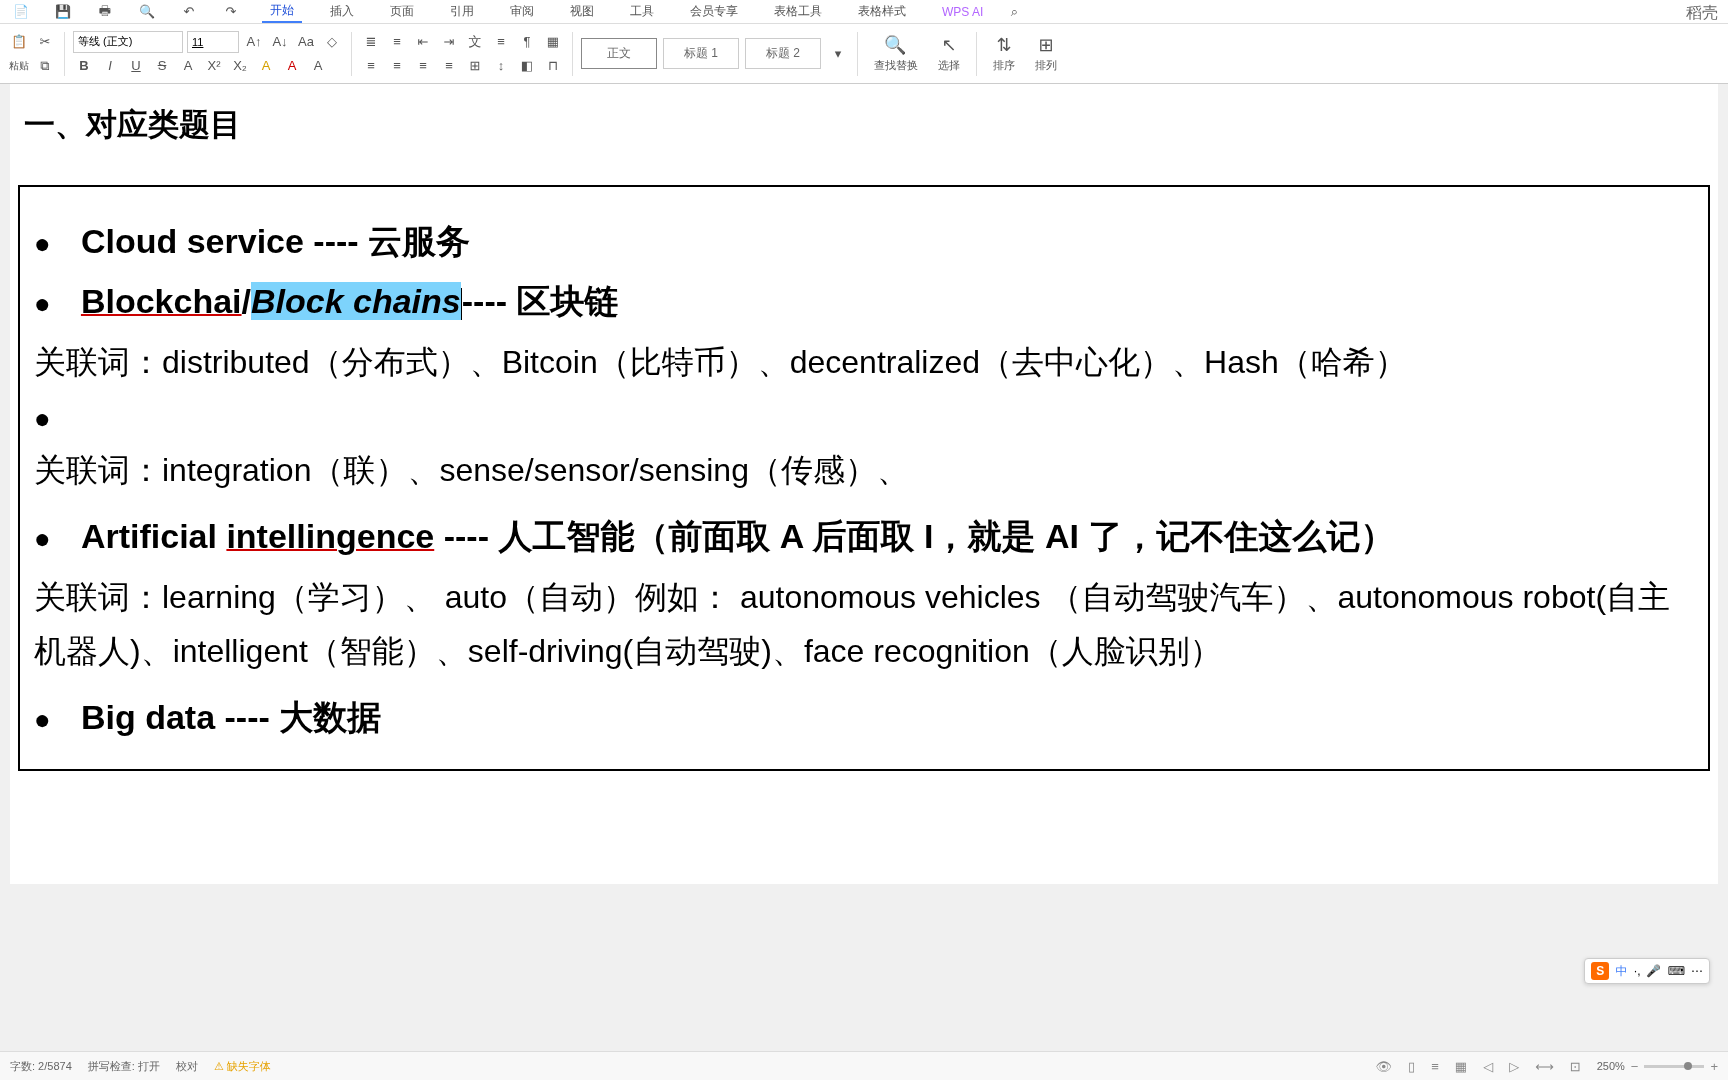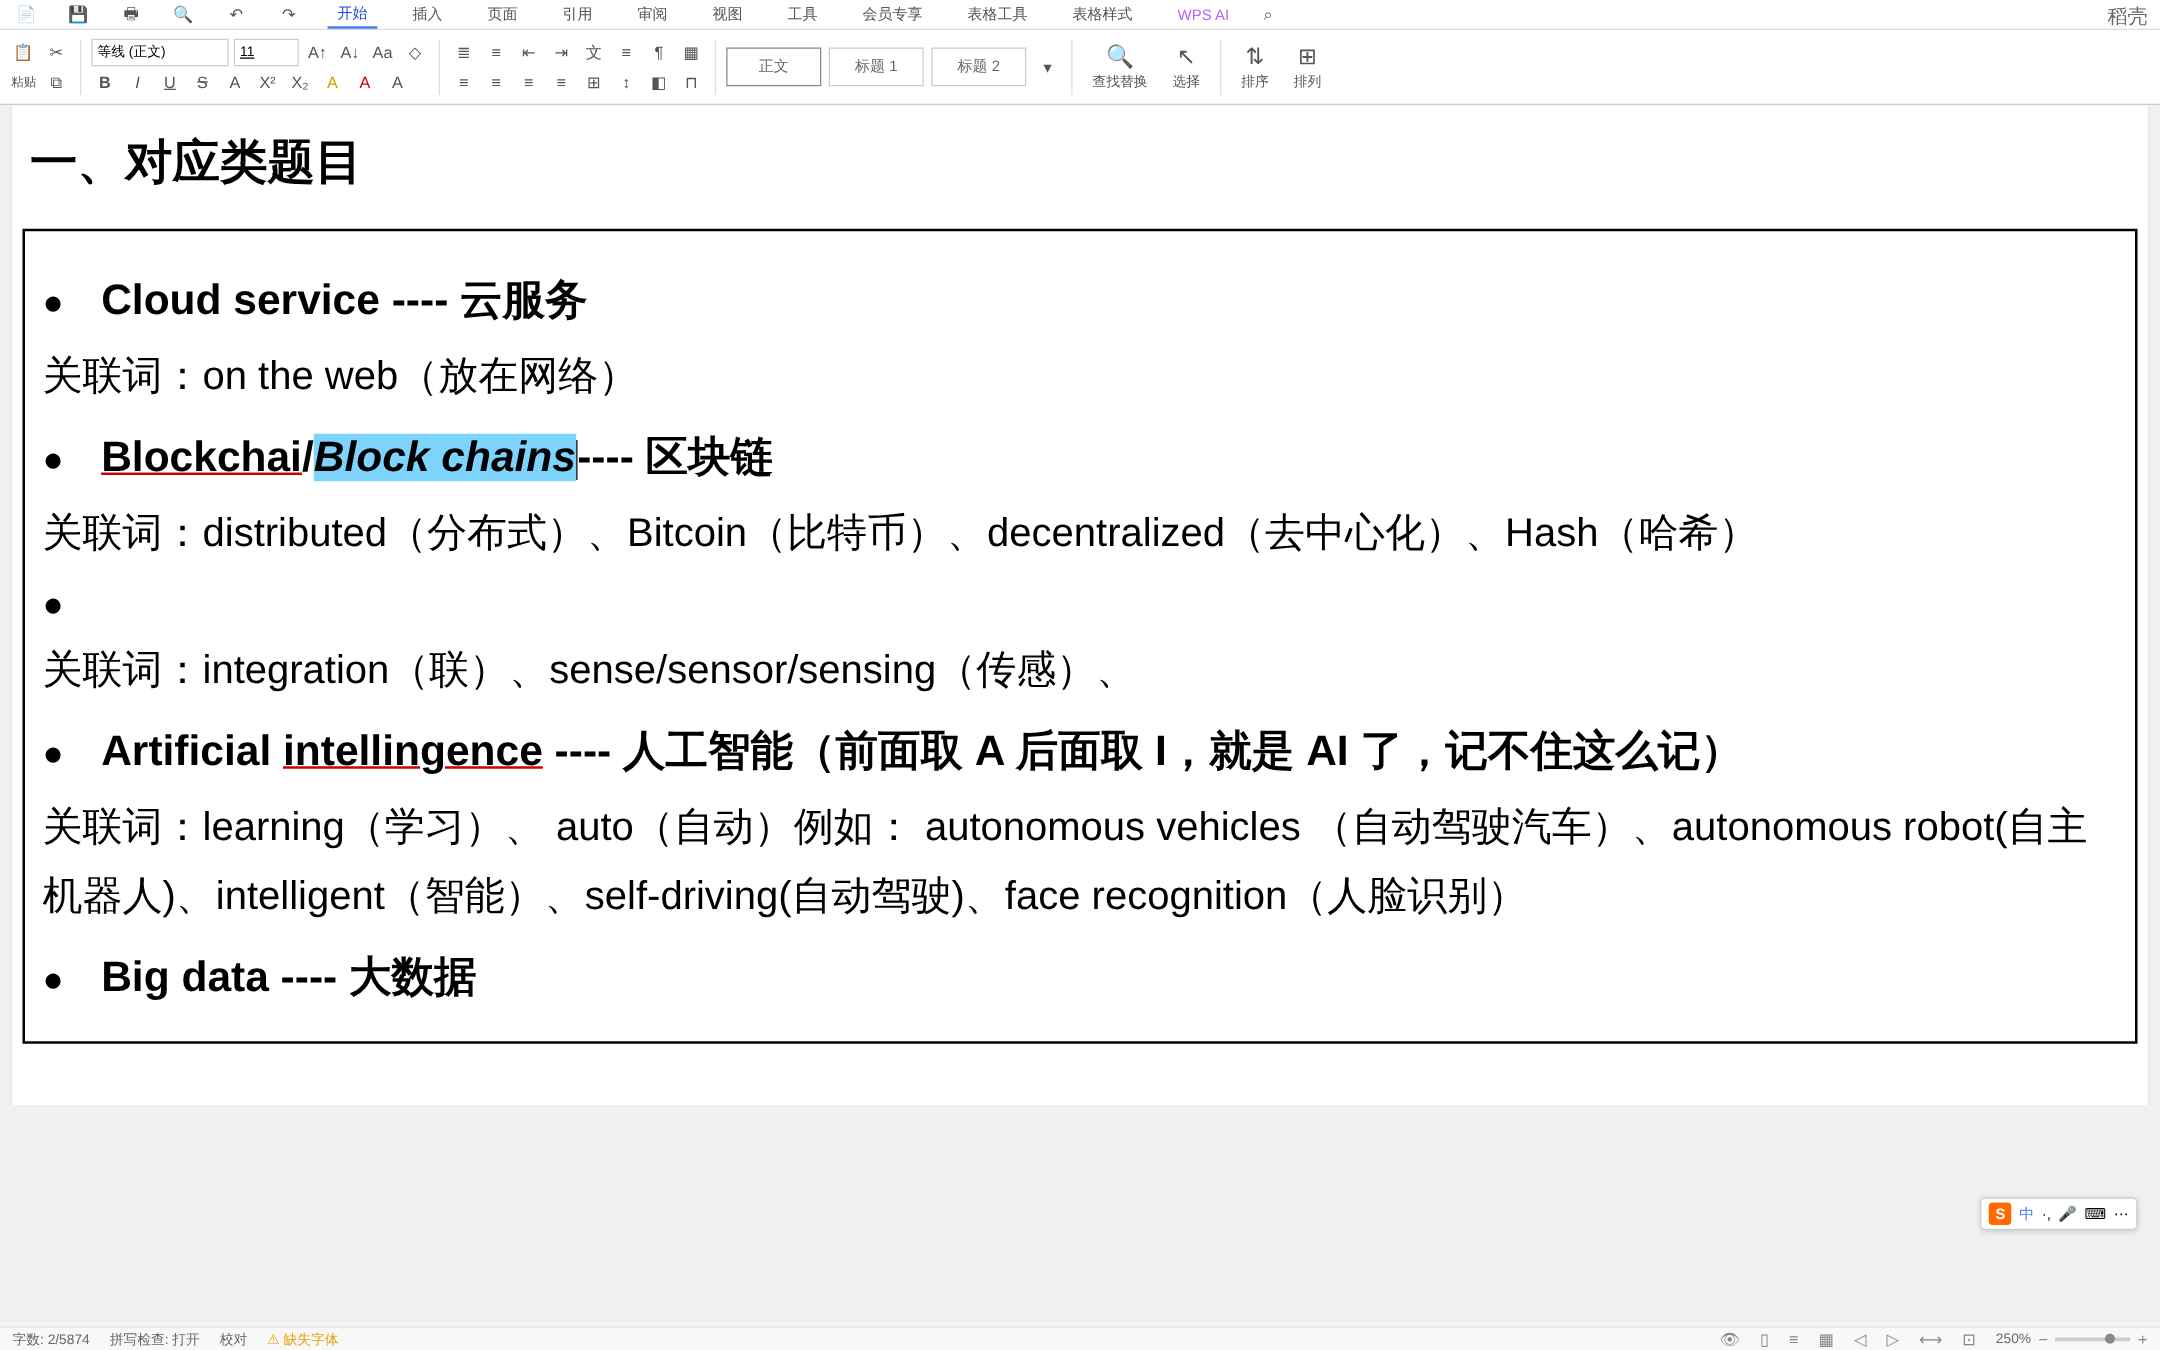--- a/index.html
+++ b/index.html
@@ -19,32 +19,32 @@
 .size-select { width: 52px; height: 22px; font-size: 11px; border: 1px solid #ccc; padding: 0 4px; text-decoration: underline; }
 .style-box { border: 1px solid #ccc; padding: 6px 14px; text-align: center; font-size: 12px; color: #666; min-width: 76px; cursor: pointer; }
 .style-box.main { border: 1px solid #888; }
 .big-btn { display: flex; flex-direction: column; align-items: center; gap: 2px; padding: 4px 8px; cursor: pointer; font-size: 11px; color: #555; }
 .big-btn .ico { font-size: 18px; }
 .divider { width: 1px; height: 44px; background: #ddd; margin: 0 4px; }
 
 
 .doc-area { height: calc(100vh - 106px); overflow: auto; background: #f0f0f0; padding: 0 10px; position: relative; }
 .page { background: #fff; margin: 0 auto; padding: 0 8px 40px 8px; min-height: 800px; position: relative; }
-.doc-heading { font-size: 38px; font-weight: bold; padding: 20px 6px 28px 6px; }
+.doc-heading { font-size: 31px; font-weight: bold; padding: 20px 6px 39px 6px; }
 .content-frame { border: 2px solid #000; padding: 18px 14px; }
 .bullet-row { display: flex; align-items: baseline; margin: 14px 0 10px 0; }
 .bullet { font-size: 28px; margin-right: 30px; line-height: 1; }
 .bullet-text { font-size: 34px; font-weight: bold; }
 .assoc { font-size: 32px; line-height: 1.7; margin: 6px 0 16px 0; }
 .u { text-decoration: underline; text-decoration-color: #c00; text-decoration-thickness: 2px; }
 .hl { background: #7dd3fc; font-style: italic; }
 .cursor-caret { display:inline-block; width:1px; height:32px; background:#000; vertical-align:middle; }
 
 
-.status-bar { height: 19px; background: #f8f8f8; border-top: 1px solid #ddd; display: flex; align-items: center; padding: 0 10px; font-size: 11px; color: #666; gap: 16px; position: fixed; bottom: 0; left: 0; right: 0; }
+.status-bar { height: 29px; background: #f8f8f8; border-top: 1px solid #ddd; display: flex; align-items: center; padding: 0 10px; font-size: 11px; color: #666; gap: 16px; position: fixed; bottom: 0; left: 0; right: 0; }
 .status-bar .spacer { flex: 1; }
 .status-bar .zoom { display: flex; align-items: center; gap: 6px; }
 .status-bar .sb-icon { cursor: pointer; color: #888; font-size: 13px; }
 
 
 .ime-bar { position: fixed; right: 18px; bottom: 96px; background: #fff; border: 1px solid #ccc; border-radius: 4px; display: flex; align-items: center; gap: 6px; padding: 3px 6px; box-shadow: 0 1px 4px rgba(0,0,0,0.15); font-size: 12px; }
 .ime-logo { width: 18px; height: 18px; background: #ff6a00; color: #fff; border-radius: 3px; display: flex; align-items: center; justify-content: center; font-weight: bold; font-size: 12px; }
 
 
 .right-top { position: absolute; right: 10px; top: 3px; font-size: 16px; color: #666; }
@@ -160,21 +160,20 @@
 
 <div class="doc-area">
   <div class="page">
     <div class="doc-heading">一、对应类题目</div>
     <div class="content-frame">
 
       <div class="bullet-row">
         <span class="bullet">●</span>
         <span class="bullet-text">Cloud service ----  云服务</span>
       </div>
-      <div class="assoc">关联词：on the web（放在网络）</div>
 
       <div class="bullet-row">
         <span class="bullet">●</span>
         <span class="bullet-text">
           <span class="u">Blockchai</span><span>/</span><span class="hl">Block chains</span><span class="cursor-caret"></span><span>----  区块链</span>
         </span>
       </div>
       <div class="assoc">关联词：distributed（分布式）、Bitcoin（比特币）、decentralized（去中心化）、Hash（哈希）</div>
 
       <div class="bullet-row">

